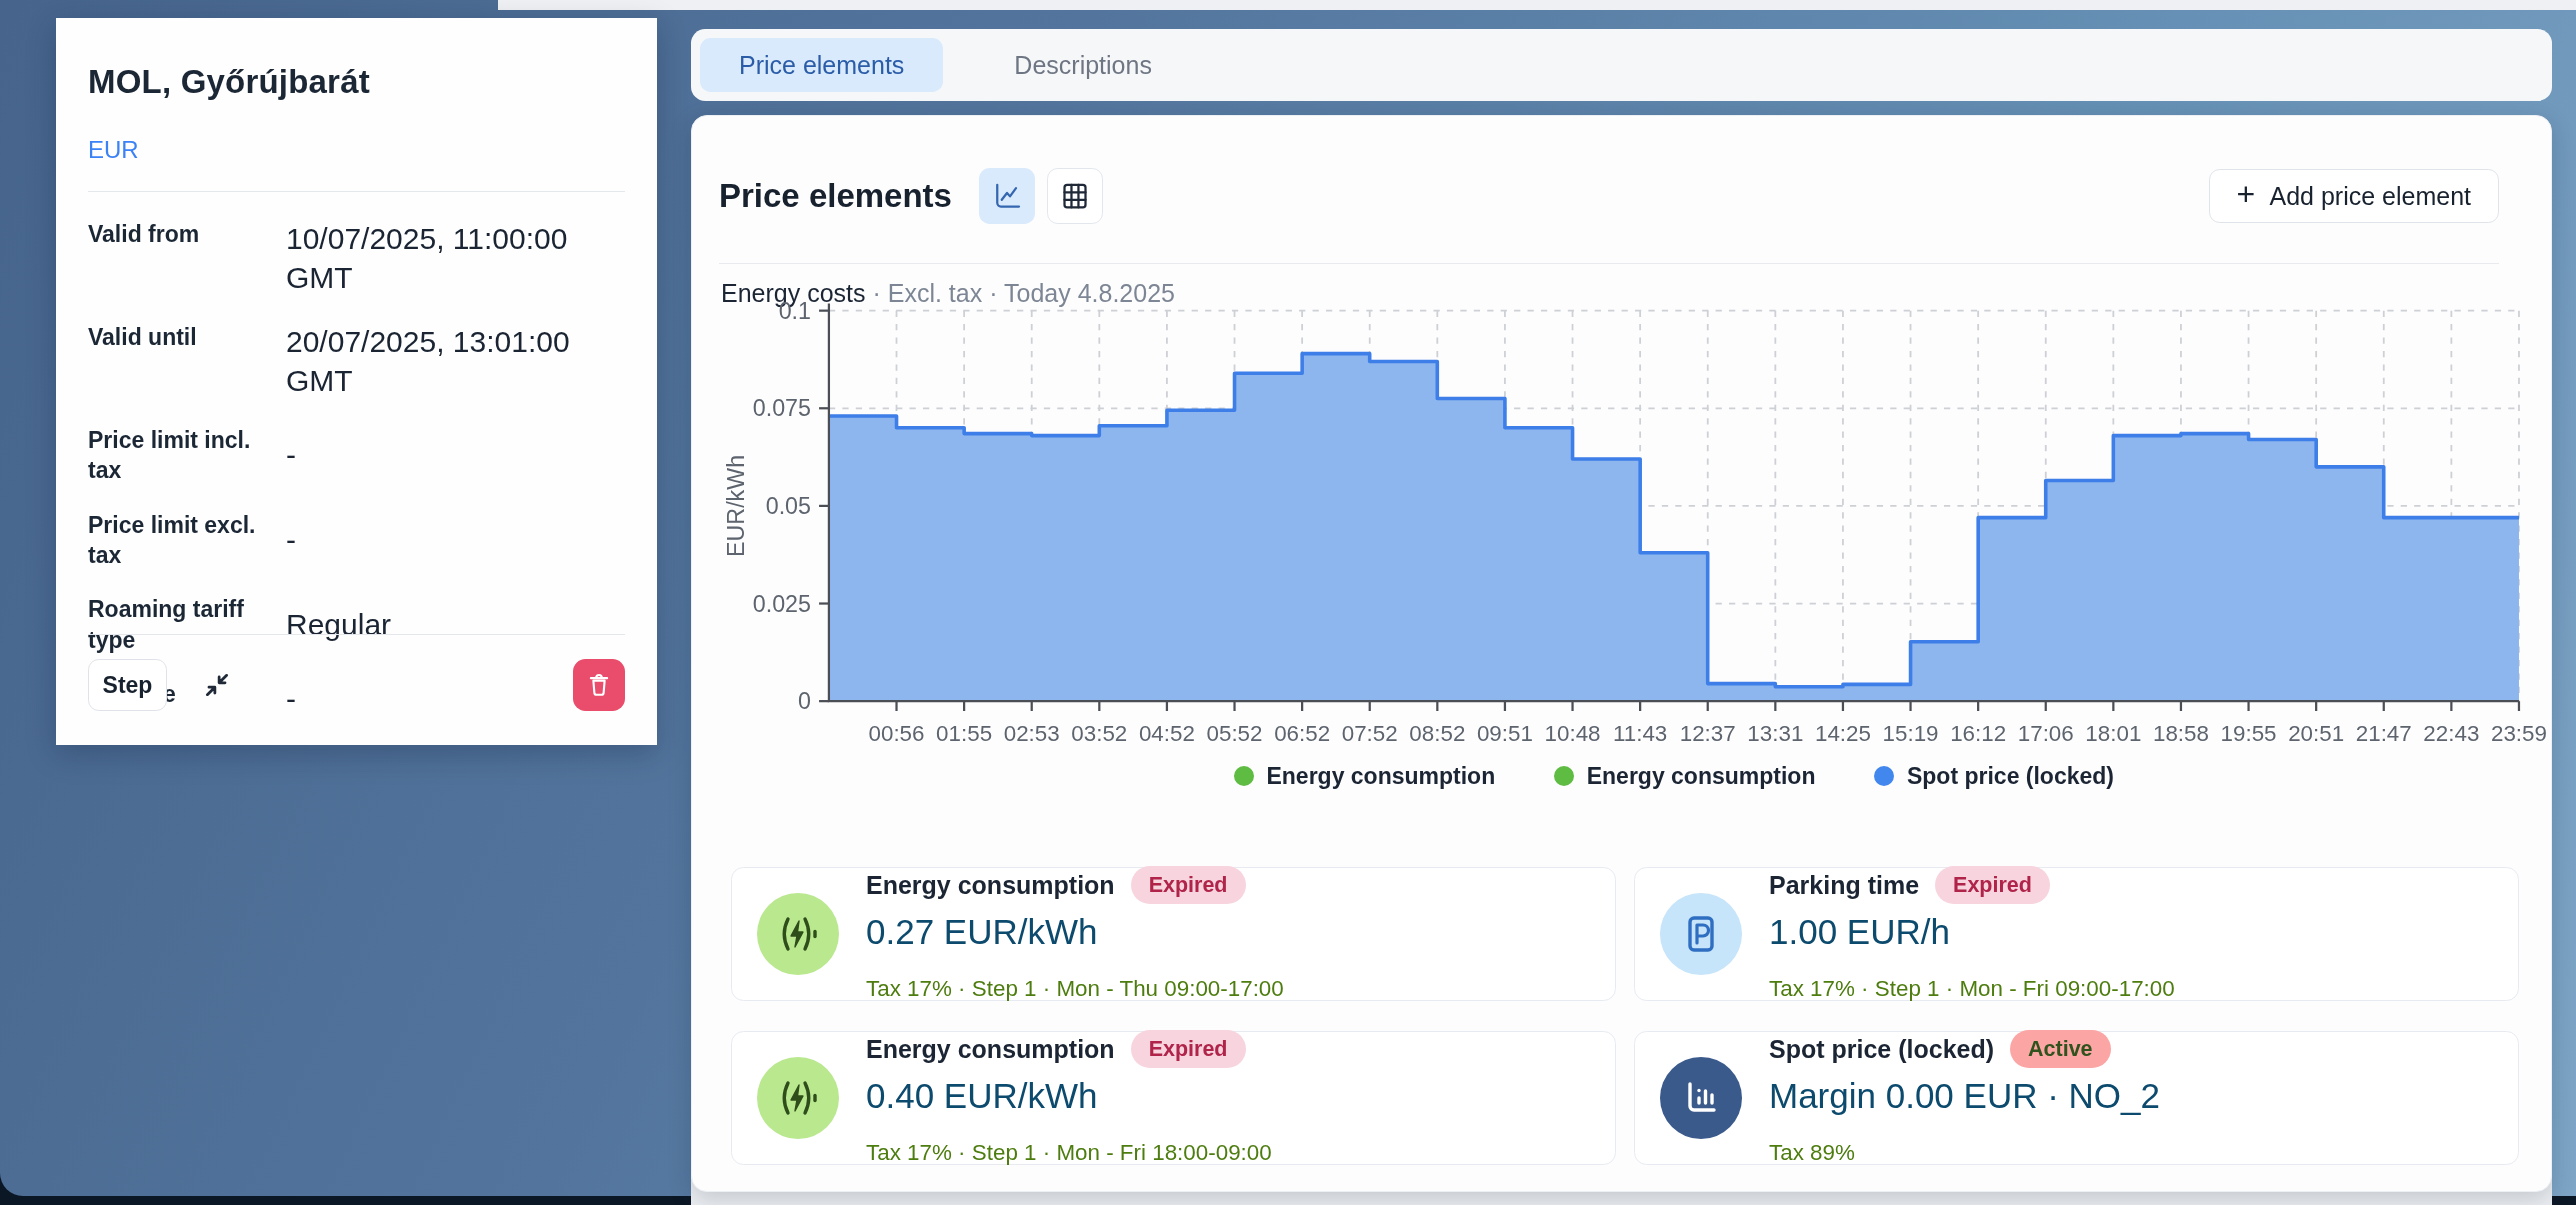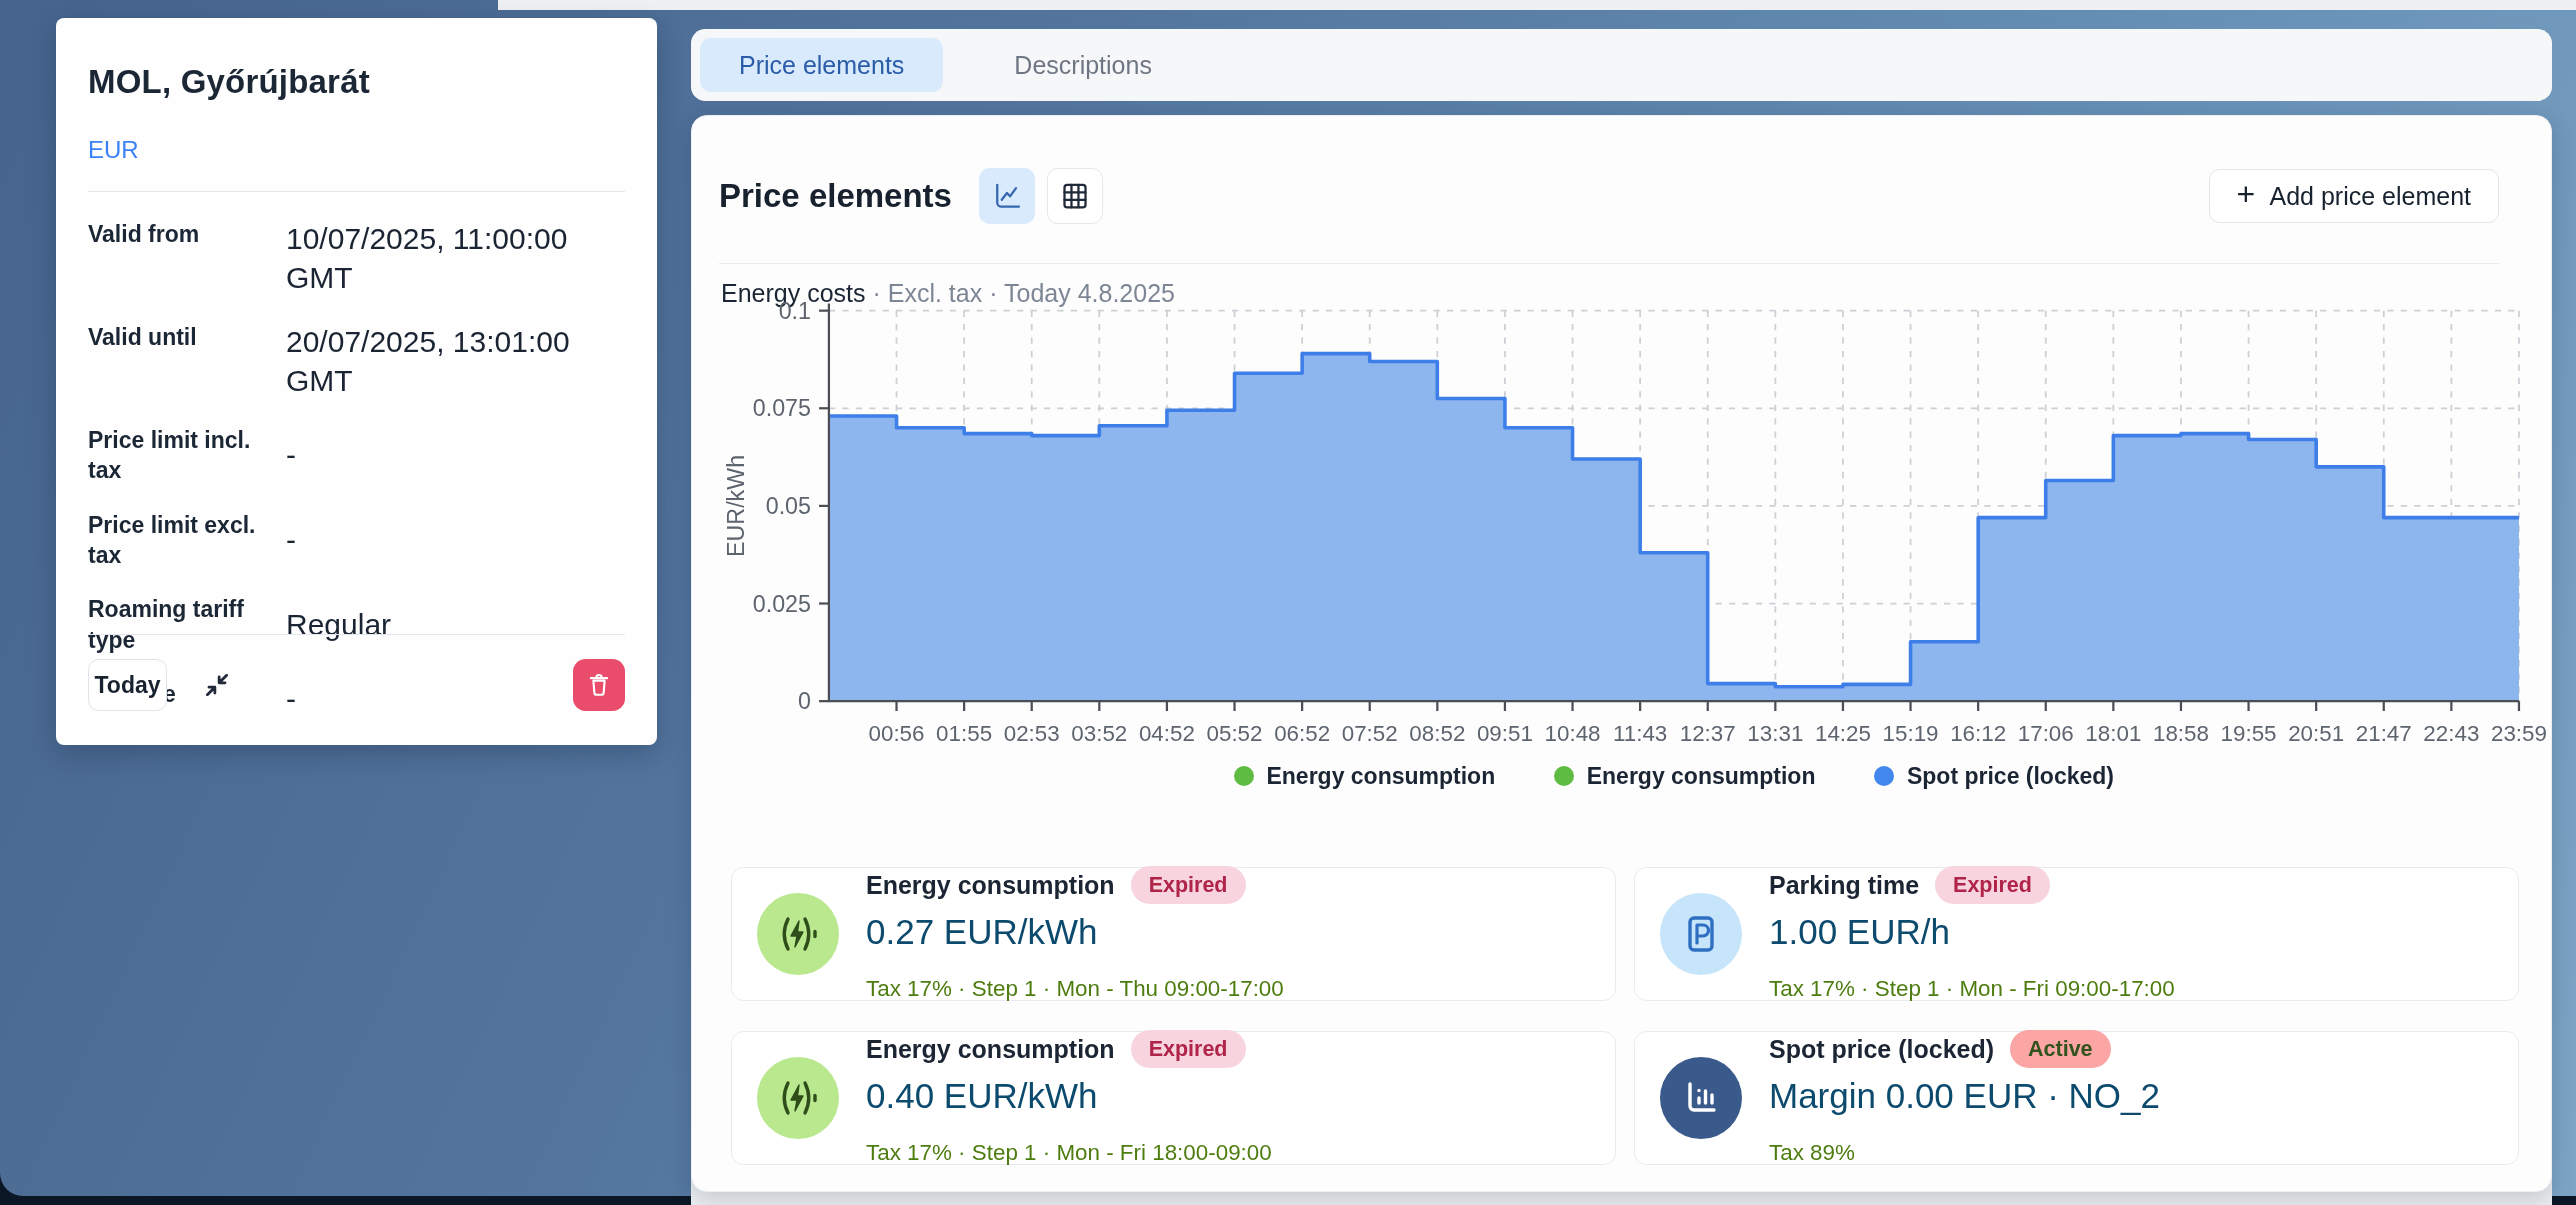--- a/index.html
+++ b/index.html
@@ -8,21 +8,21 @@
 
   #screen { position:relative; width:2576px; height:1206px; background:#0c1726; overflow:hidden; }
 
   .bg-gradient { position:absolute; left:0; top:0; right:0; bottom:10px;
     background:linear-gradient(115deg,#46648c 0%,#53759d 35%,#6690b5 70%,#7ea5c6 100%);
     border-bottom-left-radius:23px; }
   .top-strip { position:absolute; left:498px; top:0; right:0; height:10px; background:#eef0f3; }
 
   
   .sidebar-card { position:absolute; left:56px; top:18px; width:601px; height:727px;
-    background:#fefefe; border-radius:8px; box-shadow:0 9px 27px rgba(10,25,50,.25); padding:32px 32px 25px 32px; }
+    background:#fefefe; border-radius:0; box-shadow:0 9px 27px rgba(10,25,50,.25); padding:32px 32px 25px 32px; }
   .sc-title { font-size:33px; font-weight:600; color:#1c2736; margin-top:12.5px; letter-spacing:0.2px; }
   .sc-currency { font-size:24px; color:#3b82f6; margin-top:35px; }
   .sc-div { height:0; border-top:1.8px solid #e4e8ec; margin-top:27px; }
   .sc-fields { margin-top:27px; }
   .sc-row { display:flex; margin-bottom:24px; }
   .sc-label { width:173px; font-size:23px; font-weight:700; color:#1c2736; line-height:1.32; flex:none; }
   .sc-value { margin-left:25px; font-size:30px; color:#1a2433; line-height:1.32; align-self:center; }
   .sc-bottom-div { position:absolute; left:32px; right:32px; top:616px; border-top:1.8px solid #e4e8ec; }
   .sc-actions { position:absolute; left:32px; right:32px; top:640px; height:54px; display:flex; align-items:center; }
   .edit-btn { width:79px; height:52px; background:#fff; border:1.8px solid #dfe3e9; border-radius:10.7px;
@@ -107,21 +107,21 @@
         <div class="sc-label">Roaming tariff type</div>
         <div class="sc-value">Regular</div>
       </div>
       <div class="sc-row">
         <div class="sc-label">Website</div>
         <div class="sc-value">-</div>
       </div>
     </div>
     <div class="sc-bottom-div"></div>
     <div class="sc-actions">
-      <button class="edit-btn">Today</button>
+      <button class="edit-btn">Step</button>
       <div class="collapse-btn">
         <svg width="30" height="30" viewBox="0 0 28 28" fill="none" stroke="#1f2937" stroke-width="2.6" stroke-linecap="round" stroke-linejoin="round">
           <path d="M5 23 L12 16 M12 21.5 L12 16 L6.5 16"></path>
           <path d="M23 5 L16 12 M16 6.5 L16 12 L21.5 12"></path>
         </svg>
       </div>
       <button class="delete-btn" style="background: rgb(234, 76, 108);">
         <span>
           <svg width="30" height="30" viewBox="0 0 48 48" fill="none" stroke="#ffffff" stroke-width="3.4" stroke-linecap="round" stroke-linejoin="round">
             <path d="M15 17 h18 l-1.6 19.5 a3.4 3.4 0 0 1 -3.4 3.1 h-8 a3.4 3.4 0 0 1 -3.4 -3.1 Z"></path>

